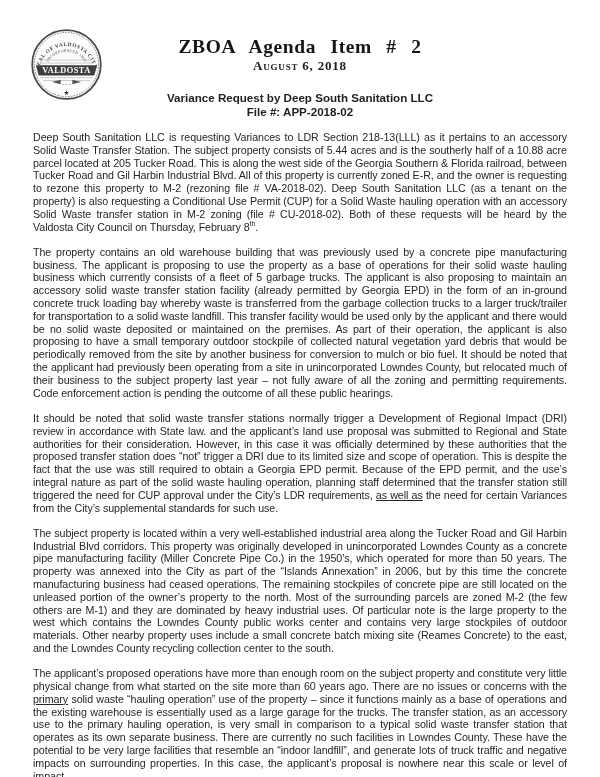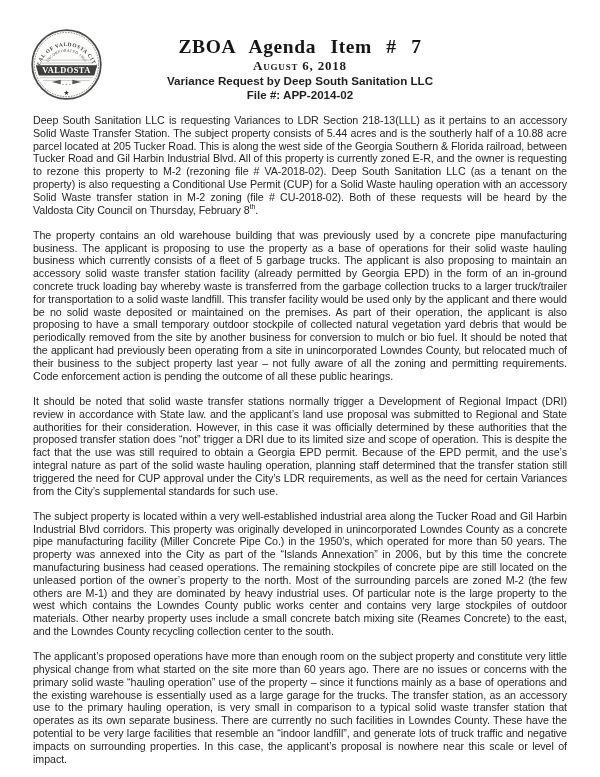--- a/index.html
+++ b/index.html
@@ -39,21 +39,21 @@
   }
   .agenda-date {
     font-family: "Liberation Serif", "DejaVu Serif", serif;
     font-weight: bold;
     font-variant: small-caps;
     font-size: 13px;
     letter-spacing: 0.8px;
     color: #1c1c1c;
     margin-top: 0px;
   }
-  .subtitle-block { }
+  .subtitle-block { margin-top: 17px; }
   .request-title, .file-number {
     font-weight: bold;
     font-size: 11.6px;
     line-height: 14px;
     color: #1f1f1f;
   }
 
   
   .doc-body {
     margin-top: 12px;
@@ -62,21 +62,21 @@
     margin-right: auto;
   }
   .doc-body p {
     font-size: 10.7px;
     line-height: 12.8px;
     letter-spacing: -0.07px;
     text-align: justify;
     margin-bottom: 12.5px;
     color: #262626;
   }
-  .seg-u { }
+  .seg-u { text-decoration: underline; }
   .seg-sup { vertical-align: super; font-size: 7px; line-height: 0; }
 </style>
 </head>
 <body>
 
 <div class="page">
 
   <div class="seal-wrap">
     <svg viewBox="0 0 100 100">
       <defs>
@@ -100,25 +100,25 @@
       <path d="M 8,51 L 92,51 L 88,65 L 12,65 Z" fill="#3e3e3e"></path>
       <text x="50" y="61.5" text-anchor="middle" font-family="Liberation Serif, DejaVu Serif, serif" font-size="11.5" font-weight="bold" fill="#ffffff" letter-spacing="0.6">VALDOSTA</text>
       <path d="M 30,74 L 42,71 L 42,77 Z" fill="#555555"></path>
       <path d="M 70,74 L 58,71 L 58,77 Z" fill="#555555"></path>
       <text x="50" y="78" text-anchor="middle" font-family="Liberation Serif, DejaVu Serif, serif" font-size="5.6" fill="#3d3d3d">⌄⌄⌄</text>
       <text x="50" y="92" text-anchor="middle" font-size="9" fill="#2e2e2e">★</text>
     </svg>
   </div>
 
   <div class="header-text">
-    <div class="agenda-title">ZBOA Agenda Item # 7</div>
+    <div class="agenda-title">ZBOA Agenda Item # 2</div>
     <div class="agenda-date">August 6, 2018</div>
     <div class="subtitle-block">
       <div class="request-title">Variance Request by Deep South Sanitation LLC</div>
-      <div class="file-number">File #:  APP-2014-02</div>
+      <div class="file-number">File #:  APP-2018-02</div>
     </div>
   </div>
 
   <div class="doc-body">
     <p><span>Deep South Sanitation LLC is requesting Variances to LDR Section 218-13(LLL) as it pertains to an accessory Solid Waste Transfer Station.  The subject property consists of 5.44 acres and is the southerly half of a 10.88 acre parcel located at 205 Tucker Road.  This is along the west side of the Georgia Southern &amp; Florida railroad, between Tucker Road and Gil Harbin Industrial Blvd.  All of this property is currently zoned E-R, and the owner is requesting to rezone this property to M-2 (rezoning file # VA-2018-02).  Deep South Sanitation LLC (as a tenant on the property) is also requesting a Conditional Use Permit (CUP) for a Solid Waste hauling operation with an accessory Solid Waste transfer station in M-2 zoning (file # CU-2018-02).  Both of these requests will be heard by the Valdosta City Council on Thursday, February 8</span><span class="seg-sup">th</span><span>.</span></p>
     <p><span>The property contains an old warehouse building that was previously used by a concrete pipe manufacturing business.  The applicant is proposing to use the property as a base of operations for their solid waste hauling business which currently consists of a fleet of 5 garbage trucks.  The applicant is also proposing to maintain an accessory solid waste transfer station facility (already permitted by Georgia EPD) in the form of an in-ground concrete truck loading bay whereby waste is transferred from the garbage collection trucks to a larger truck/trailer for transportation to a solid waste landfill.  This transfer facility would be used only by the applicant and there would be no solid waste deposited or maintained on the premises.  As part of their operation, the applicant is also proposing to have a small temporary outdoor stockpile of collected natural vegetation yard debris that would be periodically removed from the site by another business for conversion to mulch or bio fuel.  It should be noted that the applicant had previously been operating from a site in unincorporated Lowndes County, but relocated much of their business to the subject property last year – not fully aware of all the zoning and permitting requirements.  Code enforcement action is pending the outcome of all these public hearings.</span></p>
     <p><span>It should be noted that solid waste transfer stations normally trigger a Development of Regional Impact (DRI) review in accordance with State law. and the applicant’s land use proposal was submitted to Regional and State authorities for their consideration.  However, in this case it was officially determined by these authorities that the proposed transfer station does “not” trigger a DRI due to its limited size and scope of operation.  This is despite the fact that the use was still required to obtain a Georgia EPD permit.  Because of the EPD permit, and the use’s integral nature as part of the solid waste hauling operation, planning staff determined that the transfer station still triggered the need for CUP approval under the City’s LDR requirements, </span><span class="seg-u">as well as</span><span> the need for certain Variances from the City’s supplemental standards for such use.</span></p>
     <p><span>The subject property is located within a very well-established industrial area along the Tucker Road and Gil Harbin Industrial Blvd corridors.  This property was originally developed in unincorporated Lowndes County as a concrete pipe manufacturing facility (Miller Concrete Pipe Co.) in the 1950’s, which operated for more than 50 years.  The property was annexed into the City as part of the “Islands Annexation” in 2006, but by this time the concrete manufacturing business had ceased operations.  The remaining stockpiles of concrete pipe are still located on the unleased portion of the owner’s property to the north.  Most of the surrounding parcels are zoned M-2 (the few others are M-1) and they are dominated by heavy industrial uses.  Of particular note is the large property to the west which contains the Lowndes County public works center and contains very large stockpiles of outdoor materials.  Other nearby property uses include a small concrete batch mixing site (Reames Concrete) to the east, and the Lowndes County recycling collection center to the south.</span></p>
     <p><span>The applicant’s proposed operations have more than enough room on the subject property and constitute very little physical change from what started on the site more than 60 years ago.  There are no issues or concerns with the </span><span class="seg-u">primary</span><span> solid waste “hauling operation” use of the property – since it functions mainly as a base of operations and the existing warehouse is essentially used as a large garage for the trucks.  The transfer station, as an accessory use to the primary hauling operation, is very small in comparison to a typical solid waste transfer station that operates as its own separate business.  There are currently no such facilities in Lowndes County.  These have the potential to be very large facilities that resemble an “indoor landfill”, and generate lots of truck traffic and negative impacts on surrounding properties.  In this case, the applicant’s proposal is nowhere near this scale or level of impact.</span></p>
   </div>

